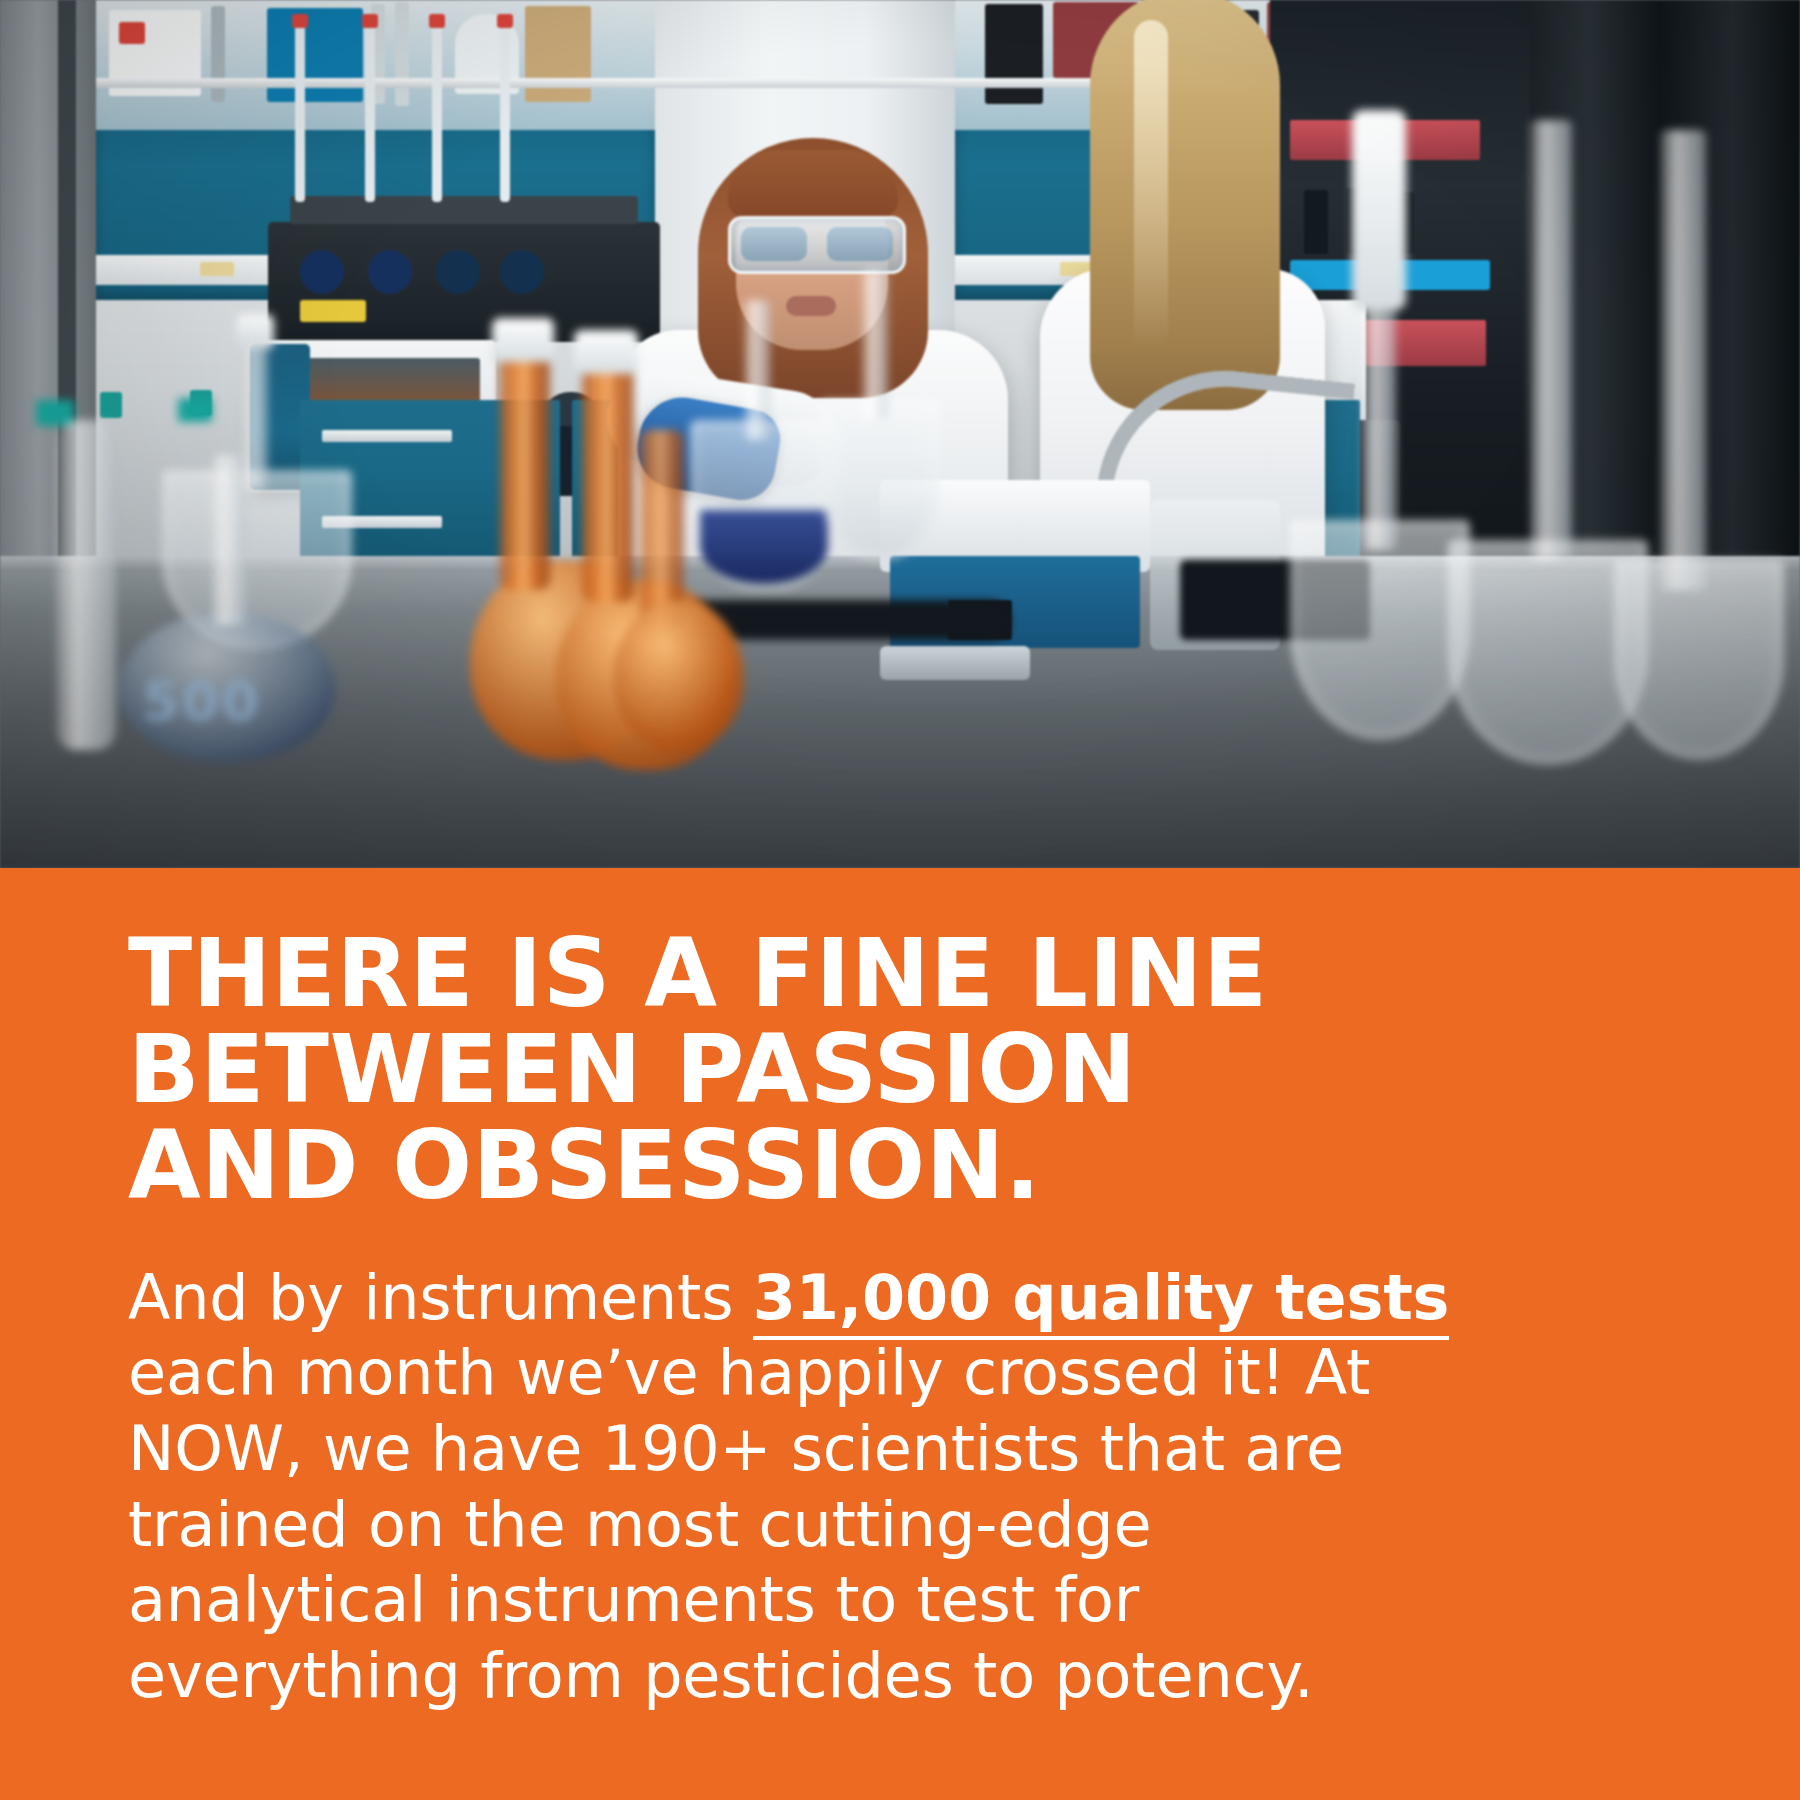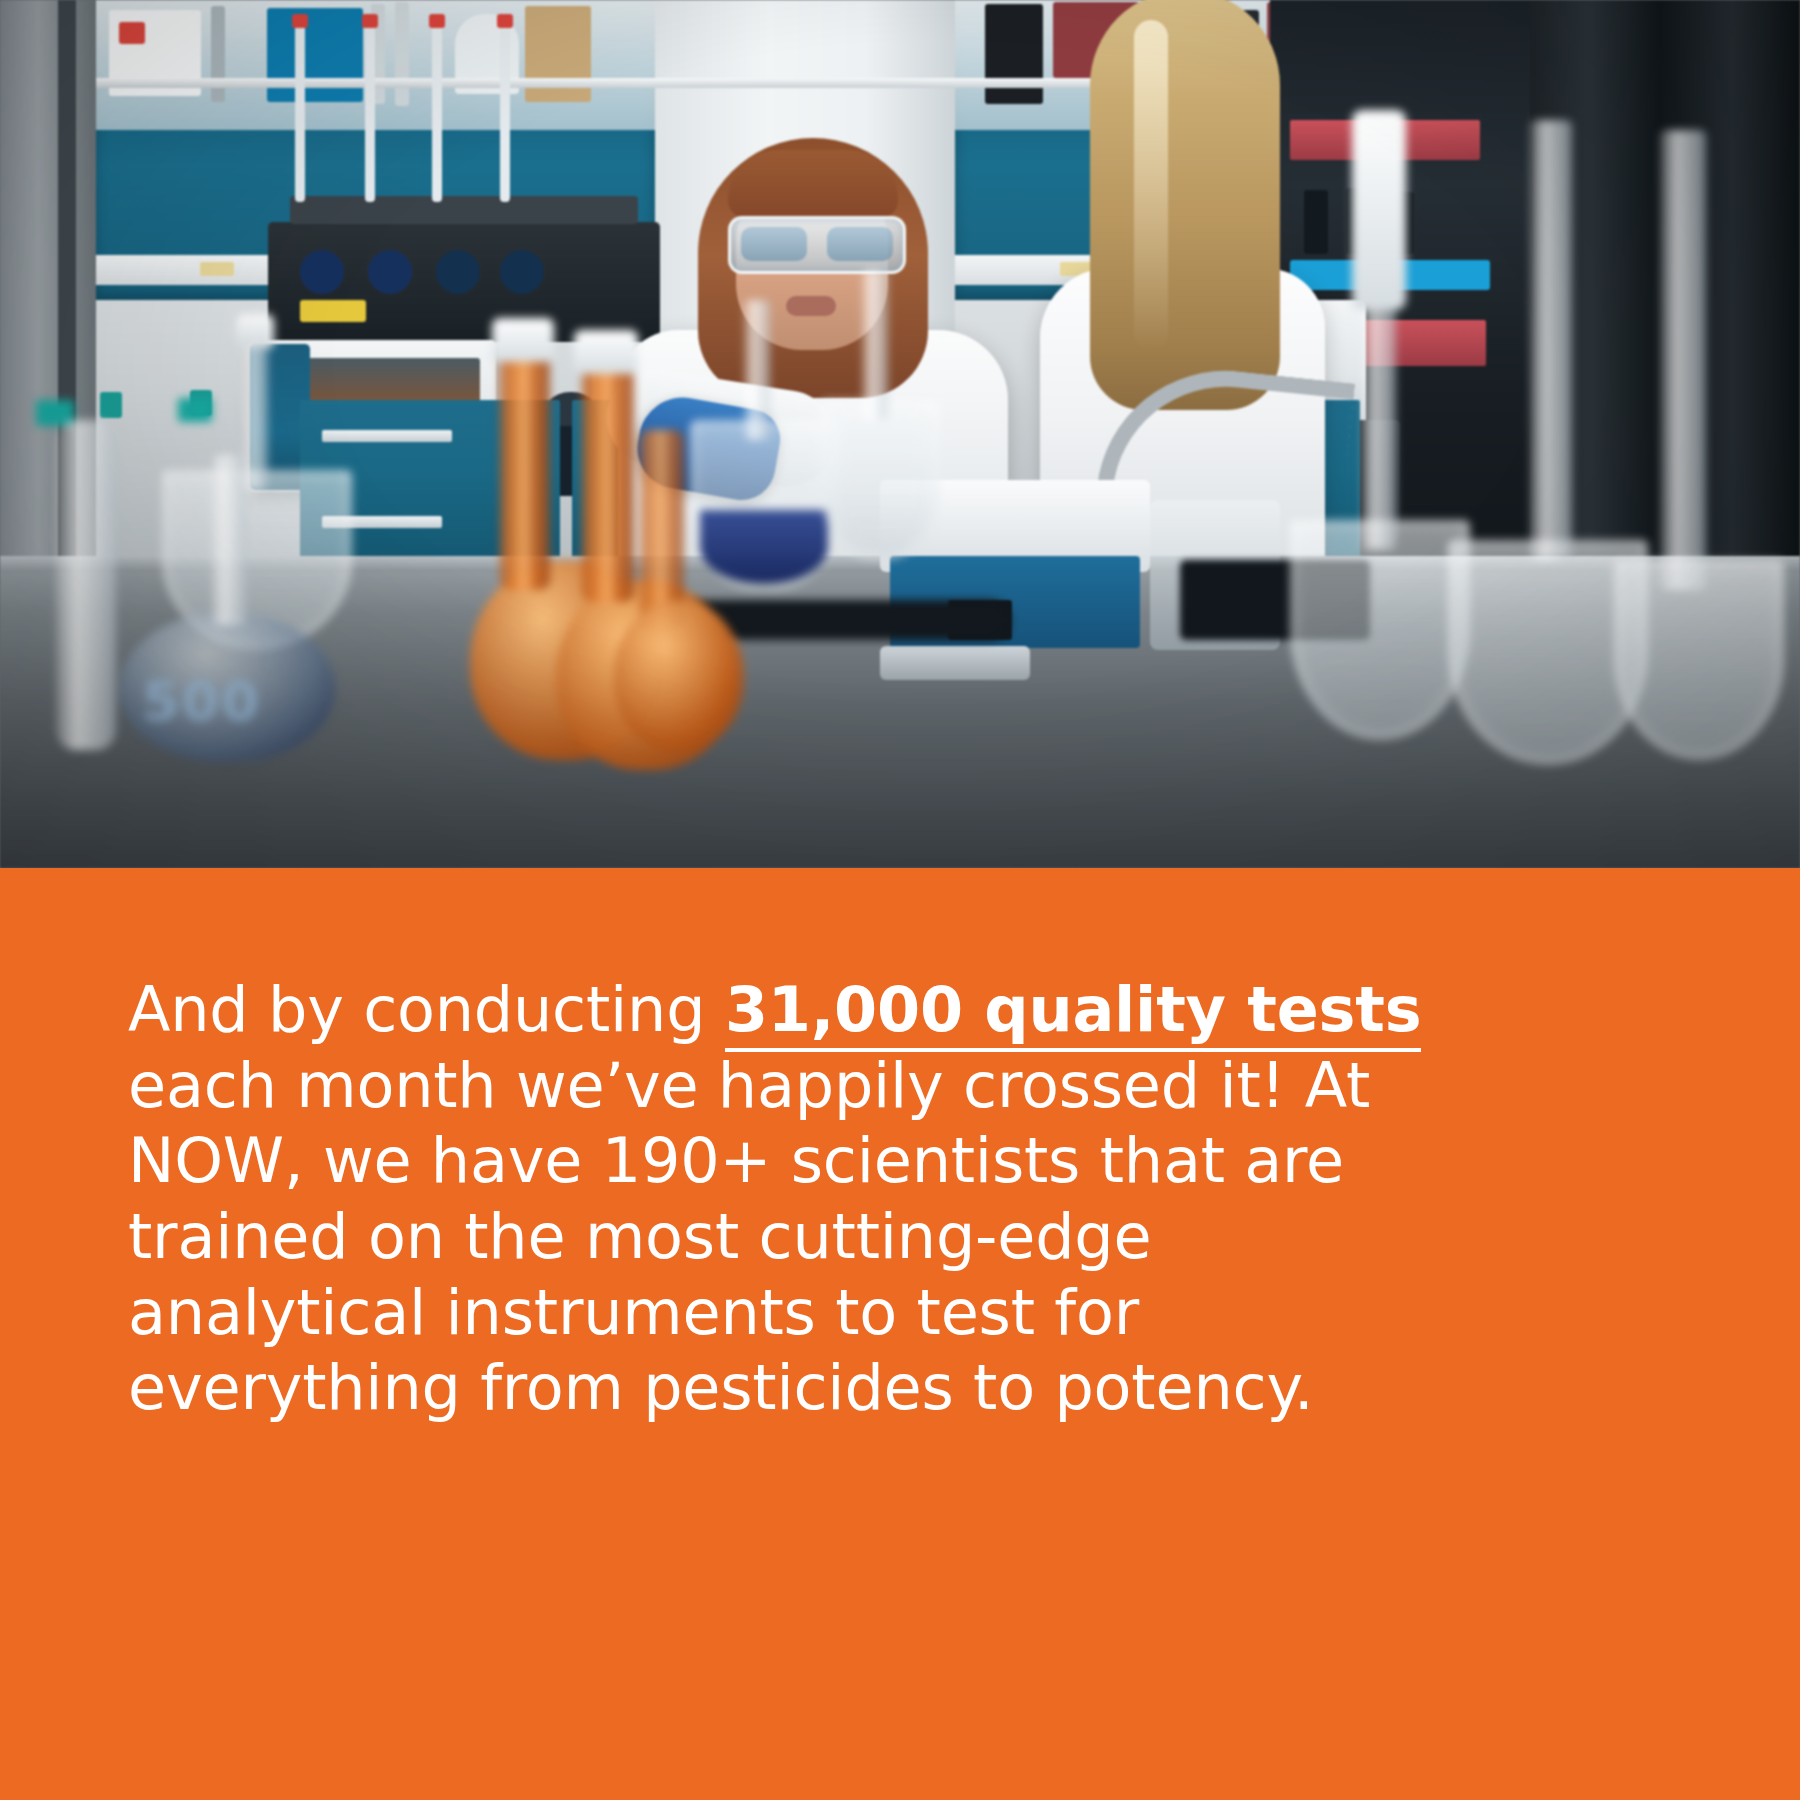--- a/index.html
+++ b/index.html
@@ -503,19 +503,24 @@
         <div class="glass-flask" style="left:1614px;top:560px;width:170px;height:200px;"></div>
       </div>
 
     </div>
     <div class="photo-vignette"></div>
   </div>
 
   <div class="panel">
     <div class="panel-content">
 
-
-      <p class="body-copy"><span>And by conducting </span><span class="emph">31,000 quality tests</span><span> each month we’ve happily crossed it! At NOW, we have 190+ scientists that are trained on the most cutting-edge analytical instruments to test for everything from pesticides to potency.</span></p>
+      <h1 class="headline">
+        <span class="hl-line">THERE IS A FINE LINE</span>
+        <span class="hl-line">BETWEEN PASSION</span>
+        <span class="hl-line">AND OBSESSION.</span>
+      </h1>
+
+      <p class="body-copy"><span>And by instruments </span><span class="emph">31,000 quality tests</span><span> each month we’ve happily crossed it! At NOW, we have 190+ scientists that are trained on the most cutting-edge analytical instruments to test for everything from pesticides to potency.</span></p>
 
     </div>
   </div>
 
 </div>
 
 </body></html>

